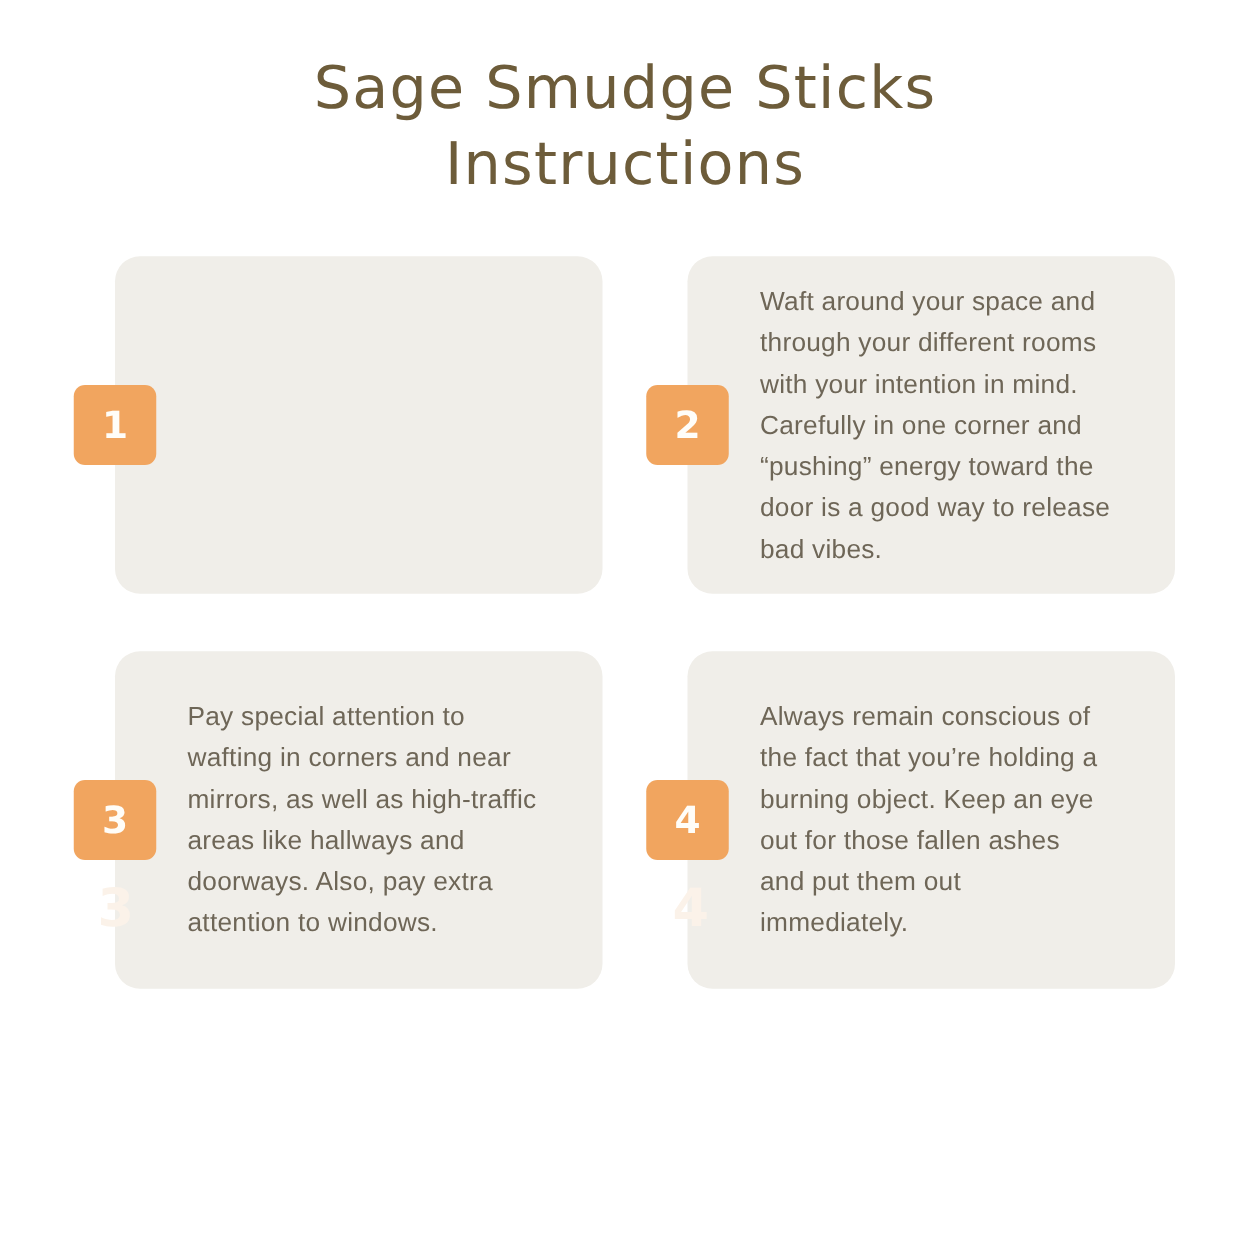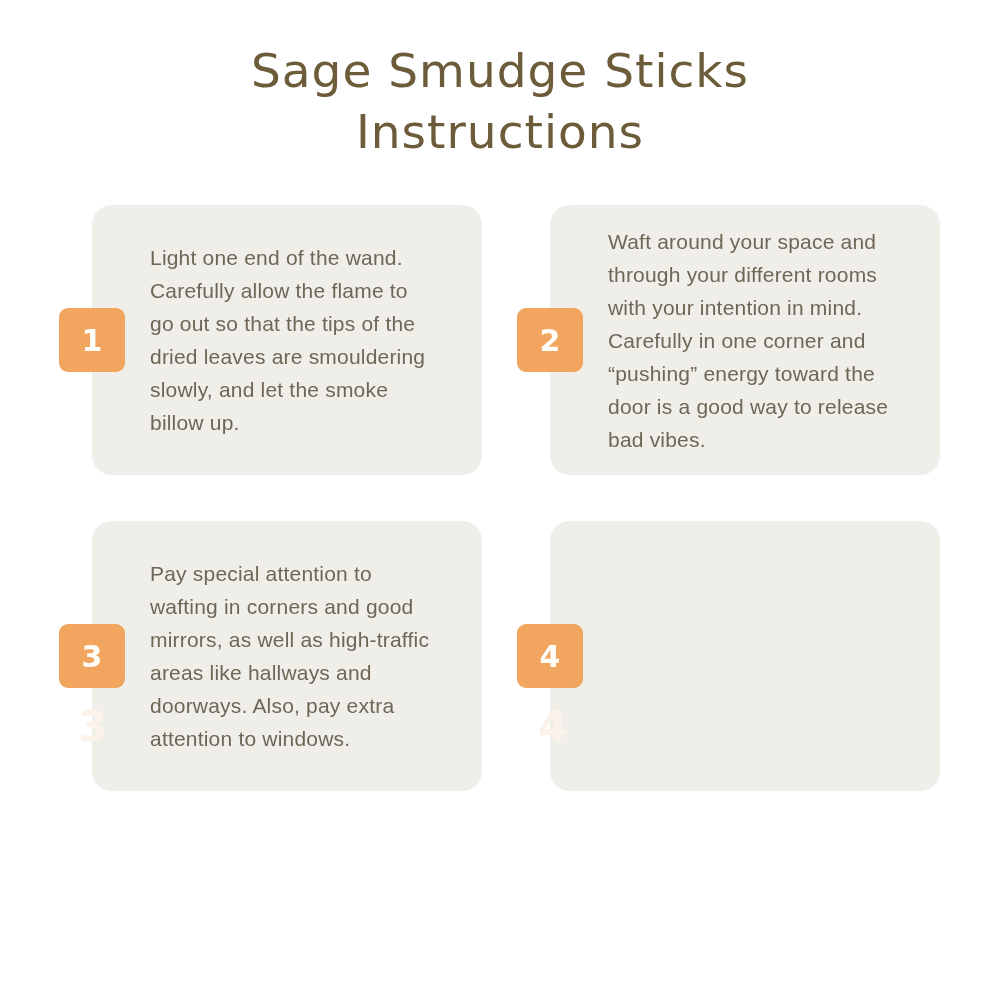--- a/index.html
+++ b/index.html
@@ -51,57 +51,57 @@
 
 <div class="page">
 
   <h1 class="title">Sage Smudge Sticks
 Instructions</h1>
 
   <section class="card card-1">
     <div class="badge">
       <span class="badge-num">1</span>
     </div>
-    <p class="card-text">Light one end of the wand.
-Carefully allow the flame to
-go out so that the tips of the
-dried leaves are smouldering
-slowly, and let the smoke
-billow up.</p>
   </section>
 
   <section class="card card-2">
     <div class="badge">
       <span class="badge-num">2</span>
     </div>
     <p class="card-text">Waft around your space and
 through your different rooms
 with your intention in mind.
 Carefully in one corner and
 “pushing” energy toward the
 door is a good way to release
 bad vibes.</p>
   </section>
 
   <section class="card card-3">
     <div class="badge">
       <span class="badge-num">3</span>
     </div>
     <p class="card-text">Pay special attention to
-wafting in corners and good
+wafting in corners and near
 mirrors, as well as high-traffic
 areas like hallways and
 doorways. Also, pay extra
 attention to windows.</p>
   </section>
 
   <section class="card card-4">
     <div class="badge">
       <span class="badge-num">4</span>
     </div>
+    <p class="card-text">Always remain conscious of
+the fact that you’re holding a
+burning object. Keep an eye
+out for those fallen ashes
+and put them out
+immediately.</p>
   </section>
 
   <span class="ghost ghost-3">3</span>
   <span class="ghost ghost-4">4</span>
 
   <figure class="stick">
     <svg viewBox="0 0 380 170" xmlns="http://www.w3.org/2000/svg" aria-hidden="true">
       <defs>
         <linearGradient id="bodyGrad" x1="0" y1="0" x2="0" y2="1">
           <stop offset="0%" stop-color="#d5c19e"></stop>

